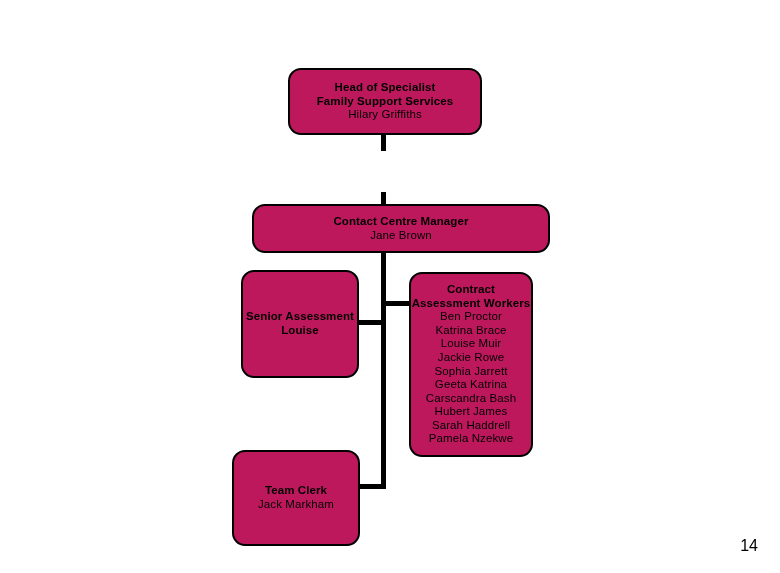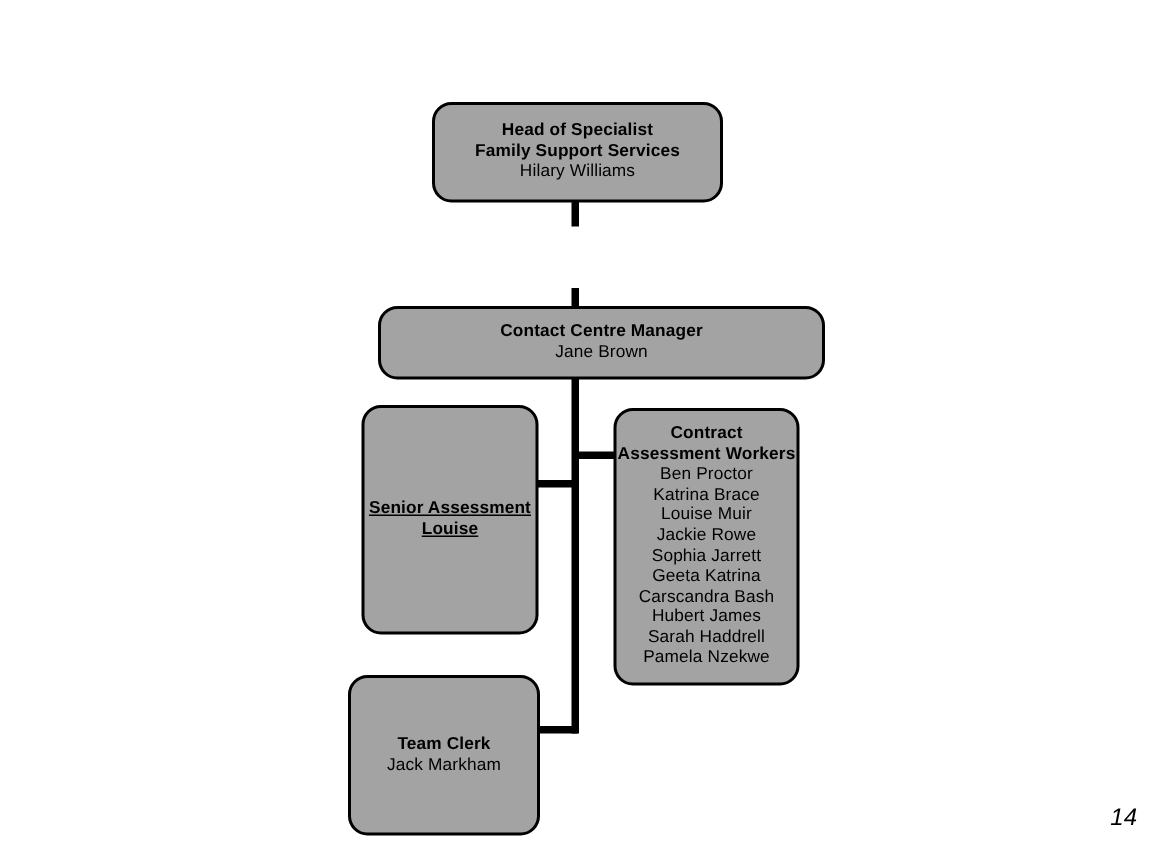--- a/index.html
+++ b/index.html
@@ -13,21 +13,21 @@
     font-family: "Liberation Sans", sans-serif;
     overflow: hidden;
   }
   #chart-canvas {
     position: relative;
     width: 780px;
     height: 573px;
   }
   .node {
     position: absolute;
-    background: #a3a3a3;
+    background: #be185d;
     border: 2px solid #000000;
     border-radius: 13px;
     box-sizing: border-box;
     display: flex;
     flex-direction: column;
     align-items: center;
     justify-content: center;
     text-align: center;
     line-height: 1.18;
     z-index: 3;
@@ -54,30 +54,29 @@
     background: #000000;
     z-index: 1;
   }
   .page-number {
     position: absolute;
     right: 22px;
     bottom: 18px;
     font-size: 16px;
     color: #000000;
     font-family: "Liberation Sans", sans-serif;
-    font-style: italic;
   }
 
   
   #node-head       { left: 288px; top: 68px;  width: 194px; height: 67px; }
   #node-children   { left: 252px; top: 149px; width: 264px; height: 45px; }
   #node-contact    { left: 252px; top: 204px; width: 298px; height: 49px; }
-  #node-senior     { left: 241px; top: 270px; width: 118px; height: 153px; text-decoration: underline; }
+  #node-senior     { left: 241px; top: 270px; width: 118px; height: 108px; }
   #node-contract   { left: 409px; top: 272px; width: 124px; height: 185px; }
-  #node-clerk      { left: 232px; top: 450px; width: 128px; height: 107px; }
+  #node-clerk      { left: 232px; top: 450px; width: 128px; height: 96px; }
 
   
   #conn-head-children   { left: 381px; top: 133px; width: 5px;   height: 18px; }
   #conn-children-contact{ left: 381px; top: 192px; width: 5px;   height: 14px; }
   #conn-trunk           { left: 381px; top: 251px; width: 5px;   height: 238px; }
   #conn-to-senior       { left: 356px; top: 320px; width: 27px;  height: 5px;  }
   #conn-to-contract     { left: 383px; top: 301px; width: 28px;  height: 5px;  }
   #conn-to-clerk        { left: 357px; top: 484px; width: 28px;  height: 5px;  }
 </style>
 </head>
@@ -91,21 +90,21 @@
   <div class="connector" id="conn-to-senior"></div>
   <div class="connector" id="conn-to-contract"></div>
   <div class="connector" id="conn-to-clerk"></div>
 
   <div class="node" id="node-head">
     <div class="titles">
       <div class="title">Head of Specialist</div>
       <div class="title">Family Support Services</div>
     </div>
     <div class="people">
-      <div class="person">Hilary Williams</div>
+      <div class="person">Hilary Griffiths</div>
     </div>
   </div>
 
 
   <div class="node" id="node-contact">
     <div class="titles">
       <div class="title">Contact Centre Manager</div>
     </div>
     <div class="people">
       <div class="person">Jane Brown</div>

